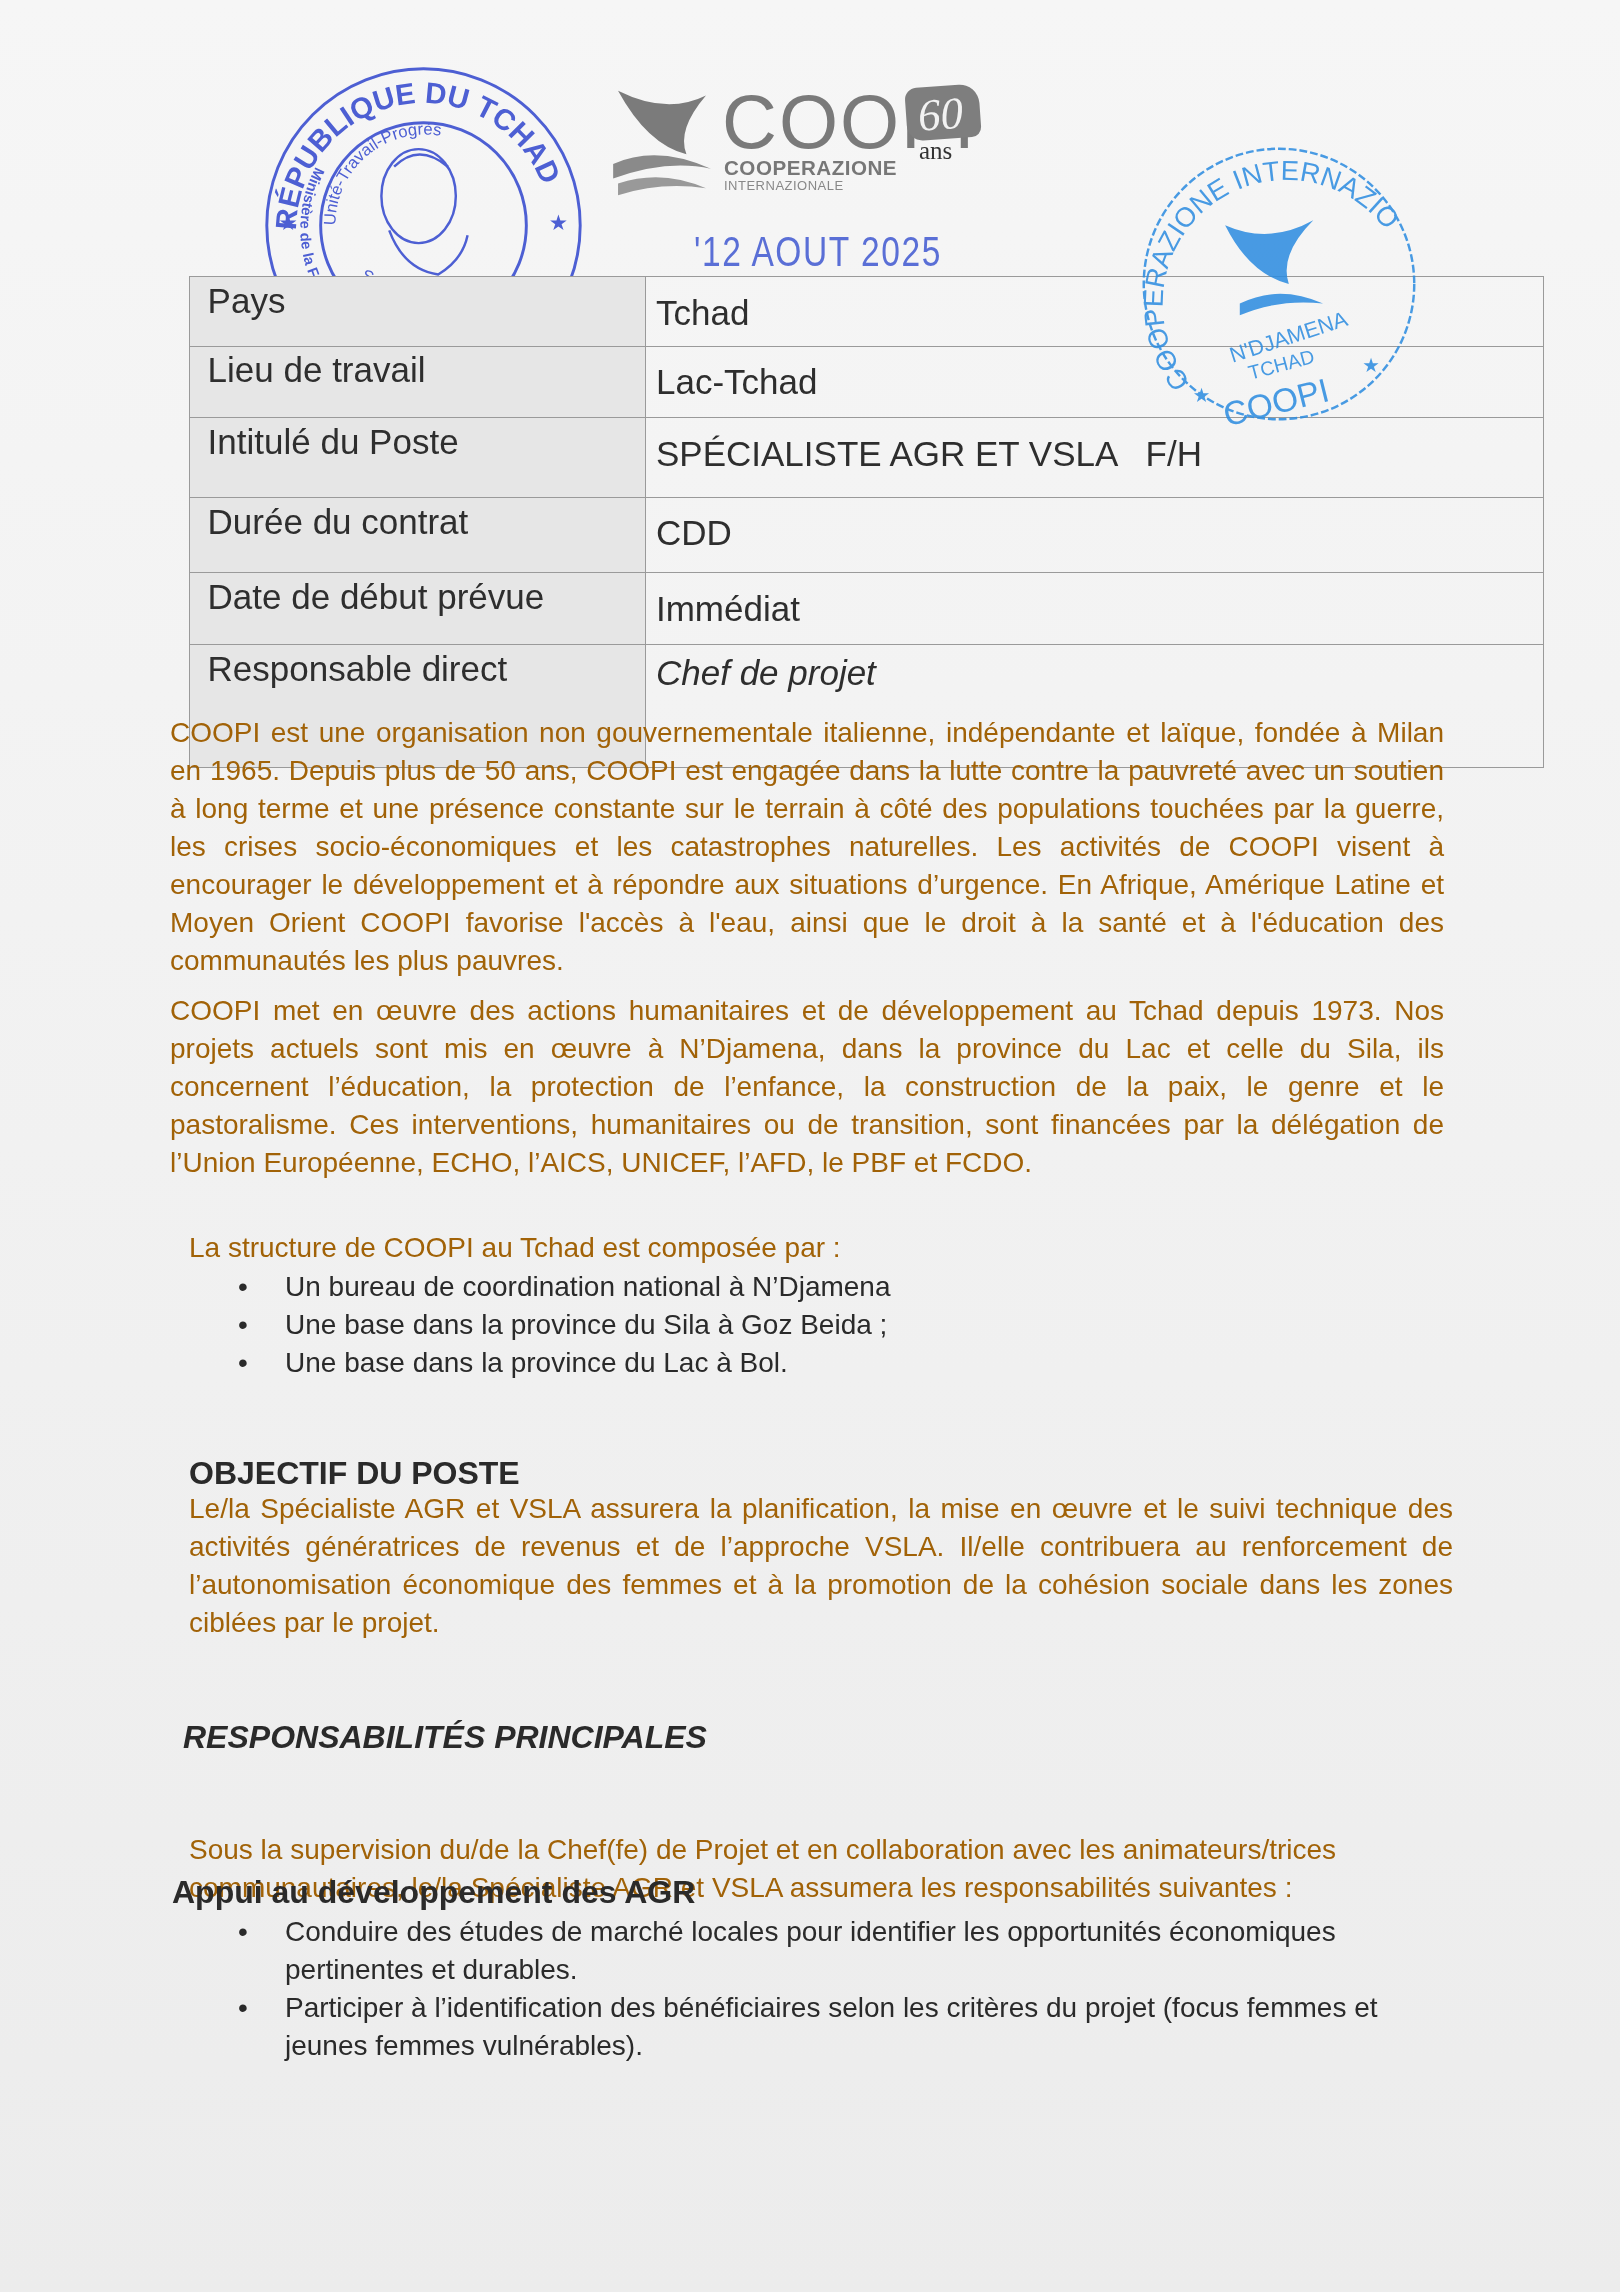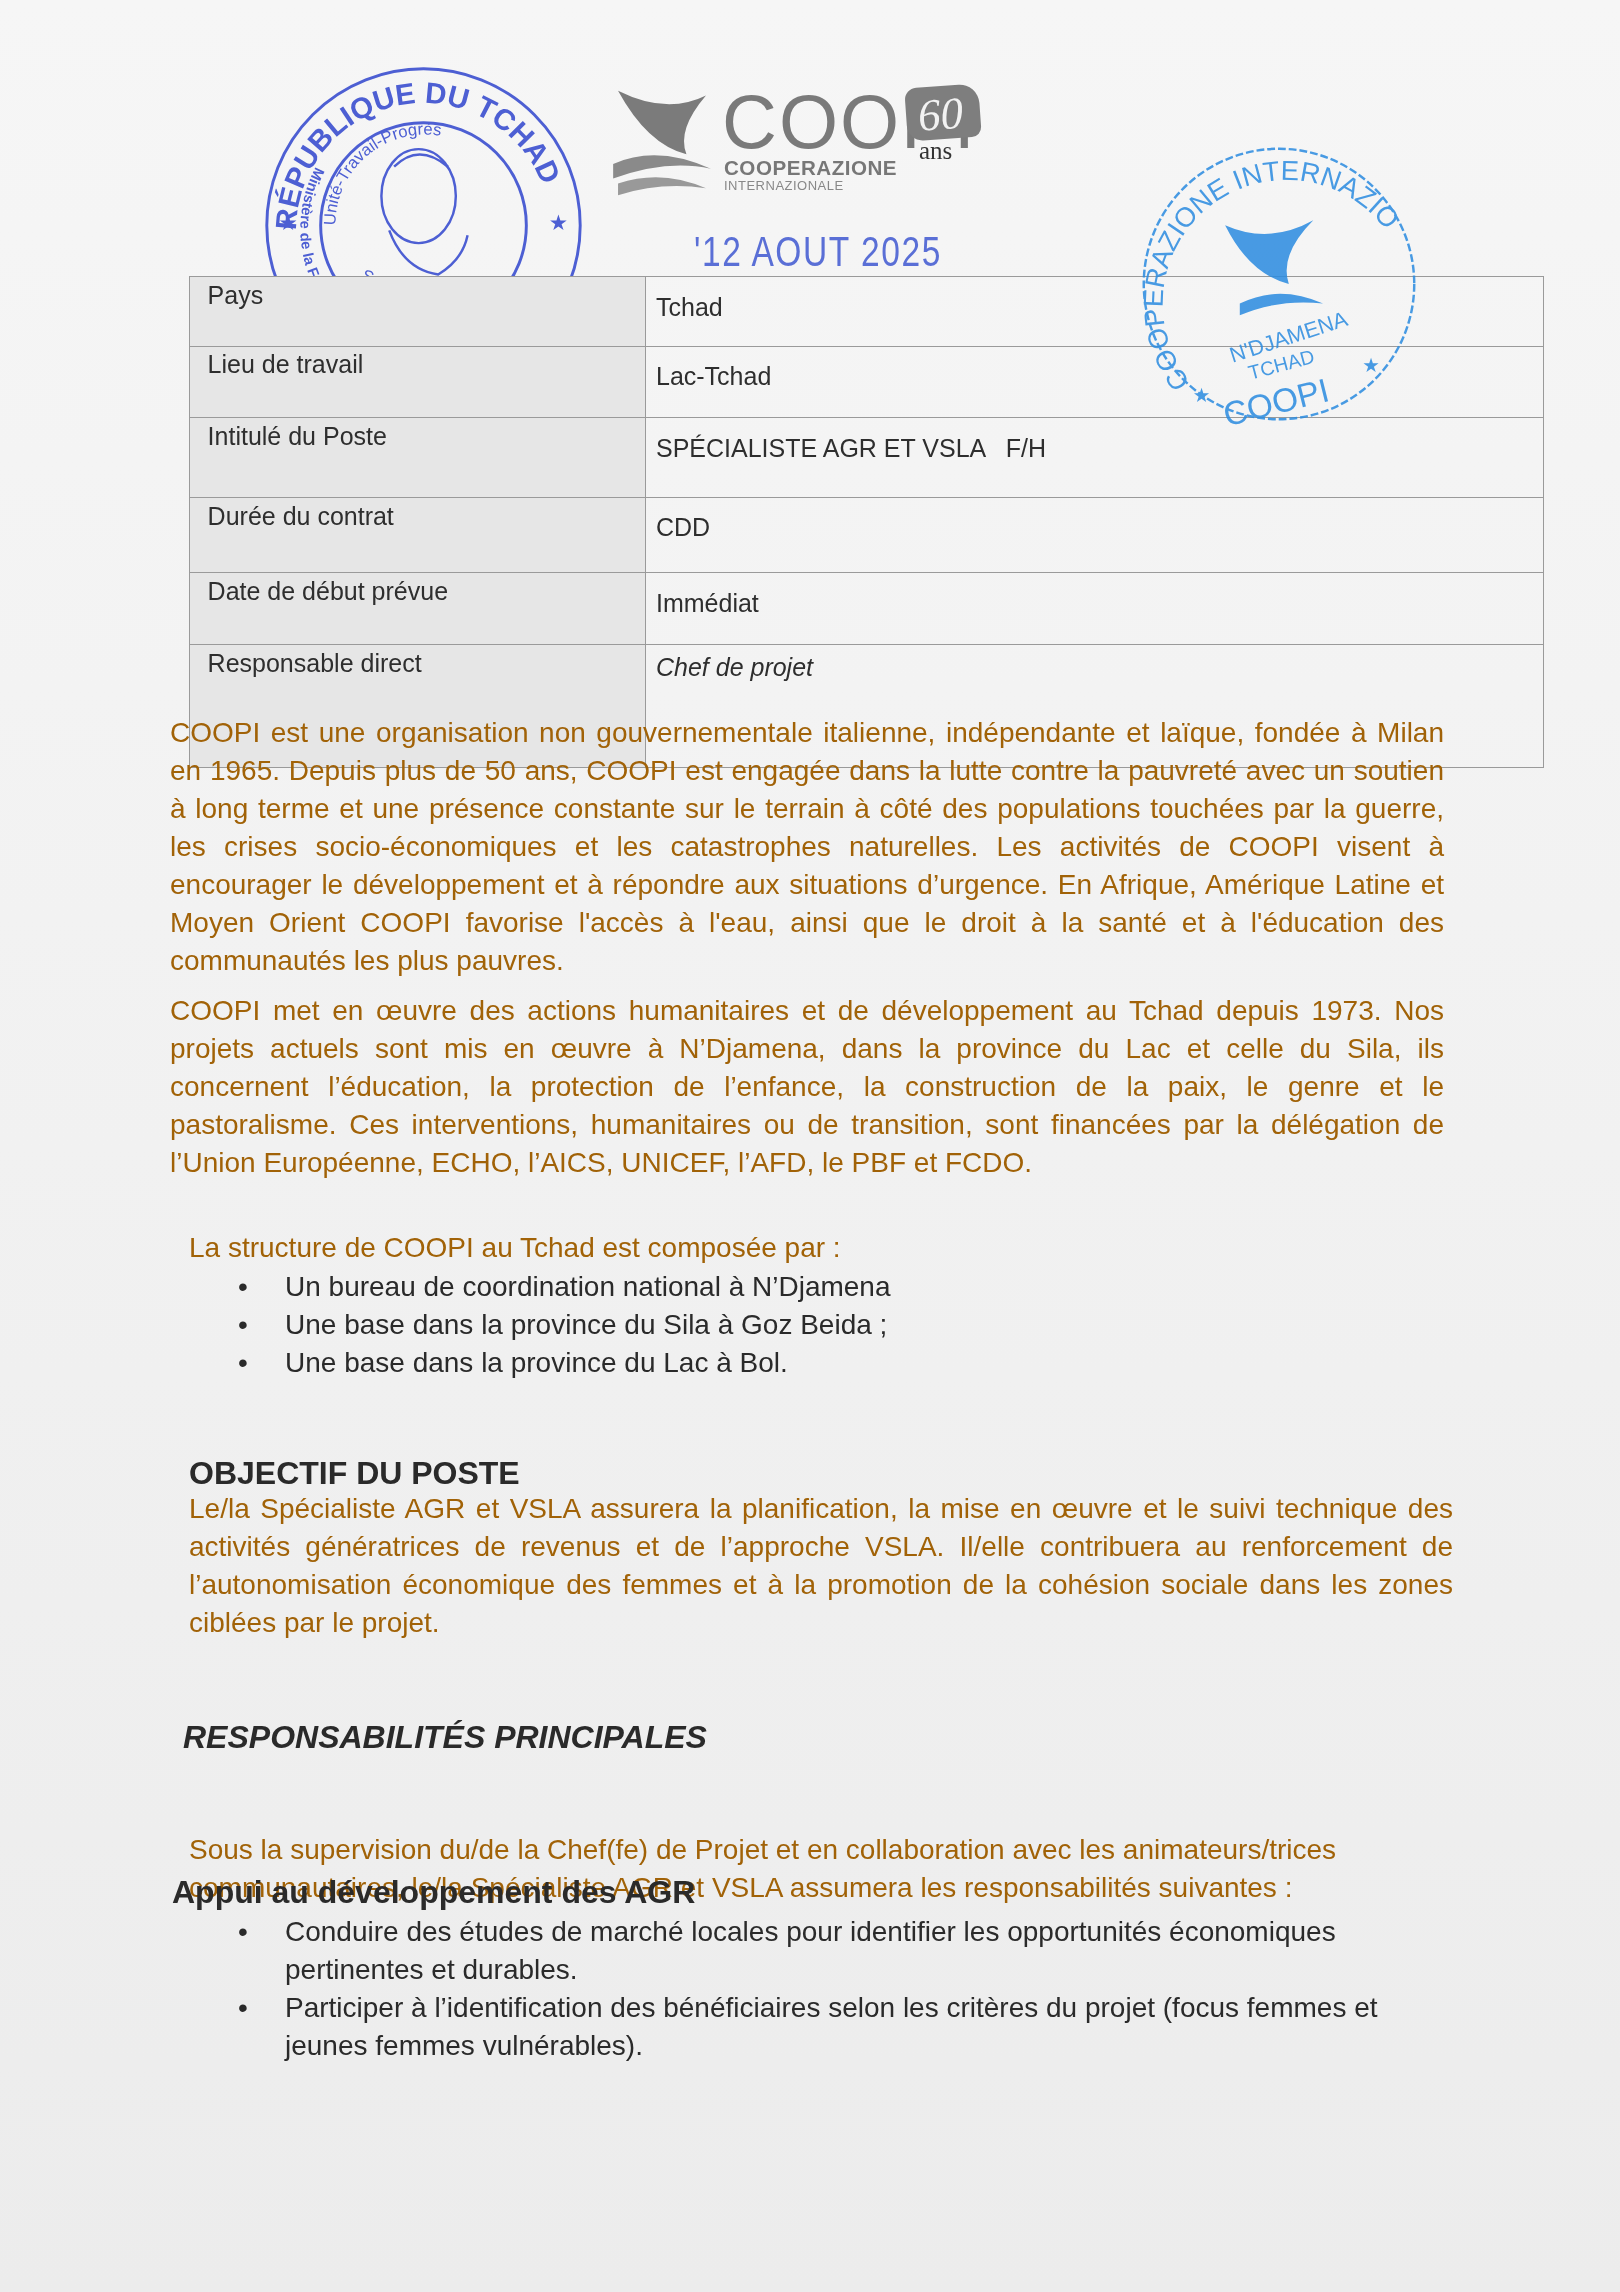--- a/index.html
+++ b/index.html
@@ -26,21 +26,21 @@
   
   .date-stamp { position: absolute; left: 694px; top: 227px; font-size: 43px; color: #5a6fd6; font-family: "Liberation Sans Narrow","Liberation Sans", sans-serif; transform: scaleX(0.78); transform-origin: left; letter-spacing: 2px; }
 
   
   .stamp-left { position: absolute; left: 257px; top: 59px; width: 333px; height: 333px; opacity: 0.9; }
   .stamp-right { position: absolute; left: 1132px; top: 137px; width: 294px; height: 294px; opacity: 0.85; }
 
   
   .info-table {
     position: absolute; left: 189px; top: 276px; width: 1355px;
-    border-collapse: collapse; font-size: 25px;
+    border-collapse: collapse; font-size: 35px;
   }
   .info-table td { border: 1.5px solid #9a9a9a; vertical-align: top; padding: 0; }
   .info-table td.label { width: 420px; background: #e6e6e6; padding: 3.9px 17.6px; color: #2e2e2e; }
   .info-table td.value { padding: 15.7px 9.8px 3.9px 9.8px; color: #2e2e2e; }
   .row-1 td { height: 49px; }
   .row-2 td { height: 51px; }
   .row-3 td { height: 59px; }
   .row-4 td { height: 55px; }
   .row-5 td { height: 51px; }
   .row-6 td { height: 110px; }

